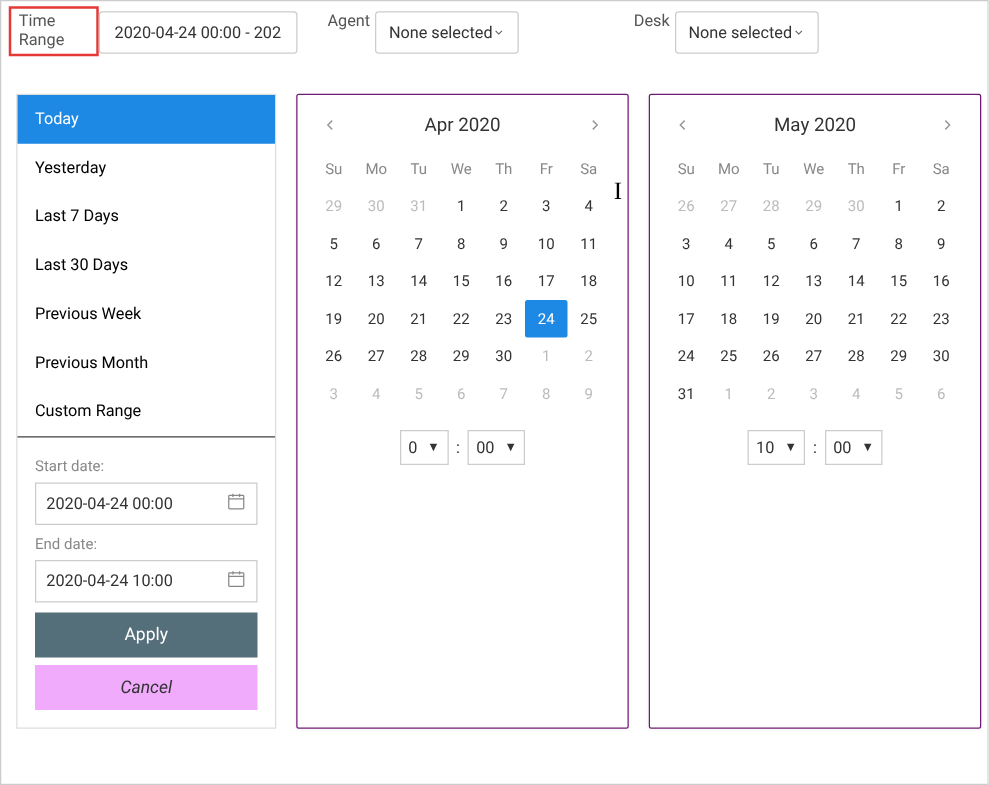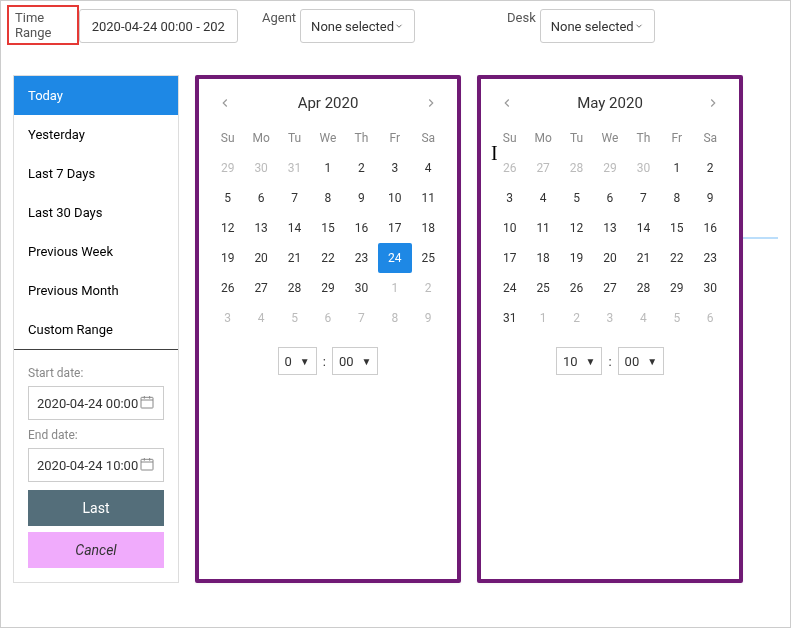--- a/index.html
+++ b/index.html
@@ -62,21 +62,21 @@
     display: inline-flex; align-items:center; justify-content:center;
   }
   .picker-panel {
     position: absolute;
     top: 74px;
     left: 12px;
     display: flex;
     background: #fff;
   }
   .presets {
-    width: 166px;
+    width: 208px;
     border: 1px solid #ddd;
     display: flex;
     flex-direction: column;
   }
   .preset-item {
     padding: 12px 14px;
     font-size: 13px;
     color: #000000;
     cursor: pointer;
     border-bottom: none;
@@ -111,21 +111,21 @@
   .btn.apply { background:#546e7a; color:#fff; }
   .btn.cancel { background:#f0abfc; color:#333;font-style:italic; }
 
   .calendars {
     display:flex;
     margin-left: 16px;
     gap: 16px;
   }
   .calendar {
     width: 266px;
-    border: 4px solid #701a75;
+    border: 1px solid #701a75;
     border-radius: 2px;
     padding: 14px 12px 18px 12px;
     box-shadow: 0 1px 3px rgba(0,0,0,0.05);
   }
   .cal-header {
     display:flex; align-items:center; justify-content:space-between;
     margin-bottom: 10px;
     padding: 0 4px;
   }
   .cal-title { font-size: 15px; color:#333; }
@@ -246,21 +246,21 @@
           <span>2020-04-24 10:00</span>
           <span class="cal-icon">
             <svg viewBox="0 0 24 24" fill="none" stroke="#888" stroke-width="1.5">
                 <rect x="3" y="5" width="18" height="16" rx="1"></rect>
                 <line x1="3" y1="9" x2="21" y2="9"></line>
                 <line x1="8" y1="3" x2="8" y2="7"></line>
                 <line x1="16" y1="3" x2="16" y2="7"></line>
               </svg>
           </span>
         </div>
-        <div class="btn apply">Last</div>
+        <div class="btn apply">Apply</div>
         <div class="btn cancel">Cancel</div>
       </div>
     </div>
 
     <div class="calendars">
       <div class="calendar">
         <div class="cal-header">
           <span class="nav-chevron">
             <svg viewBox="0 0 24 24" fill="none" stroke="#999" stroke-width="2">
                 <polyline points="15 18 9 12 15 6"></polyline>

